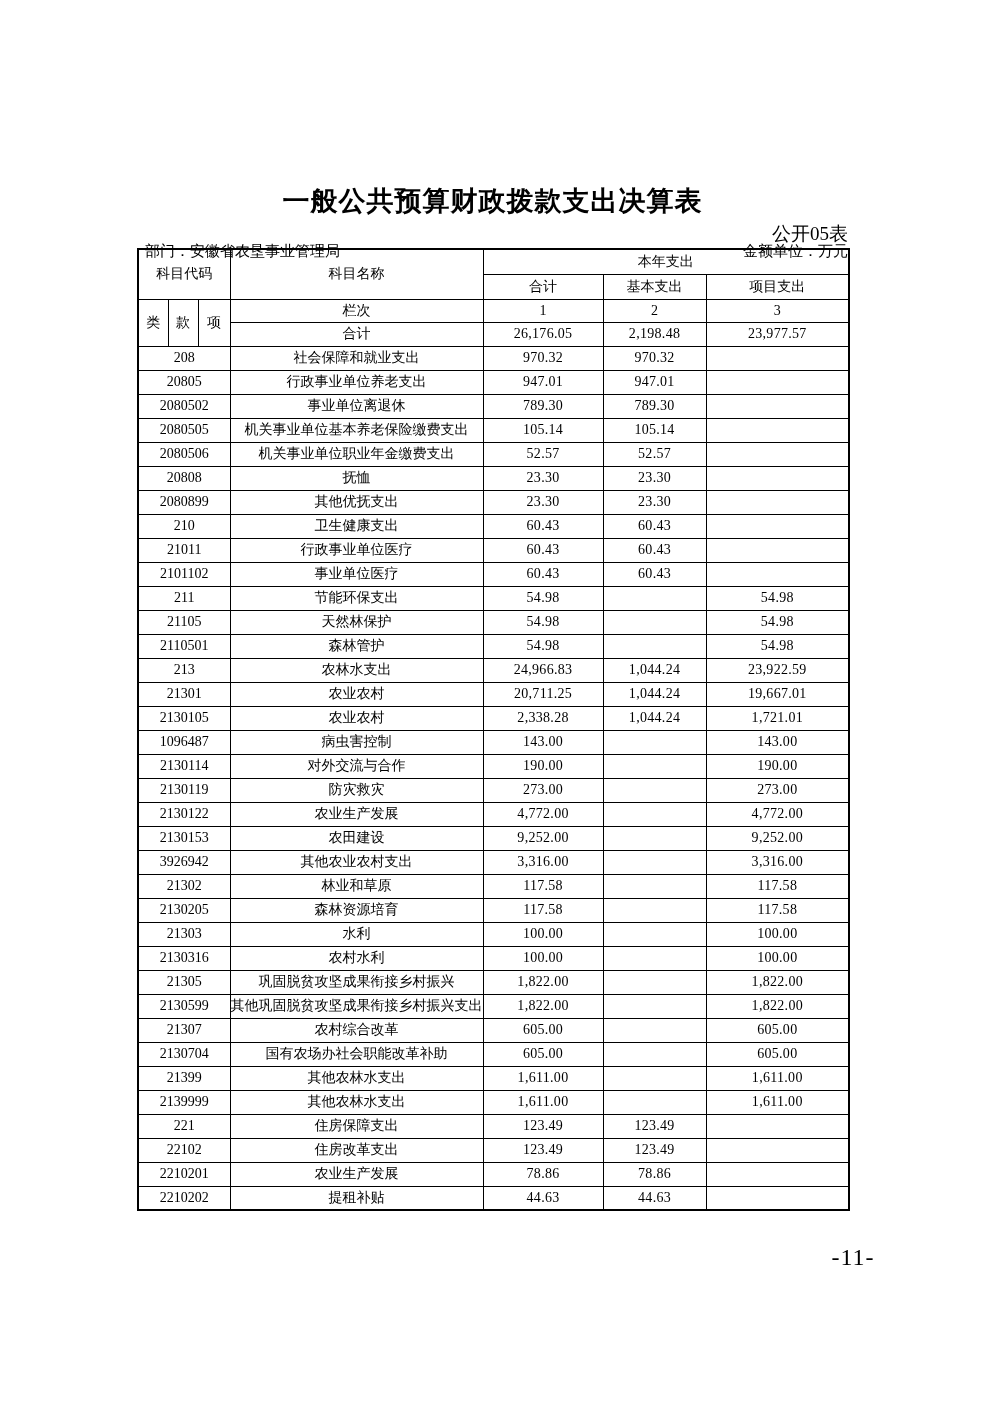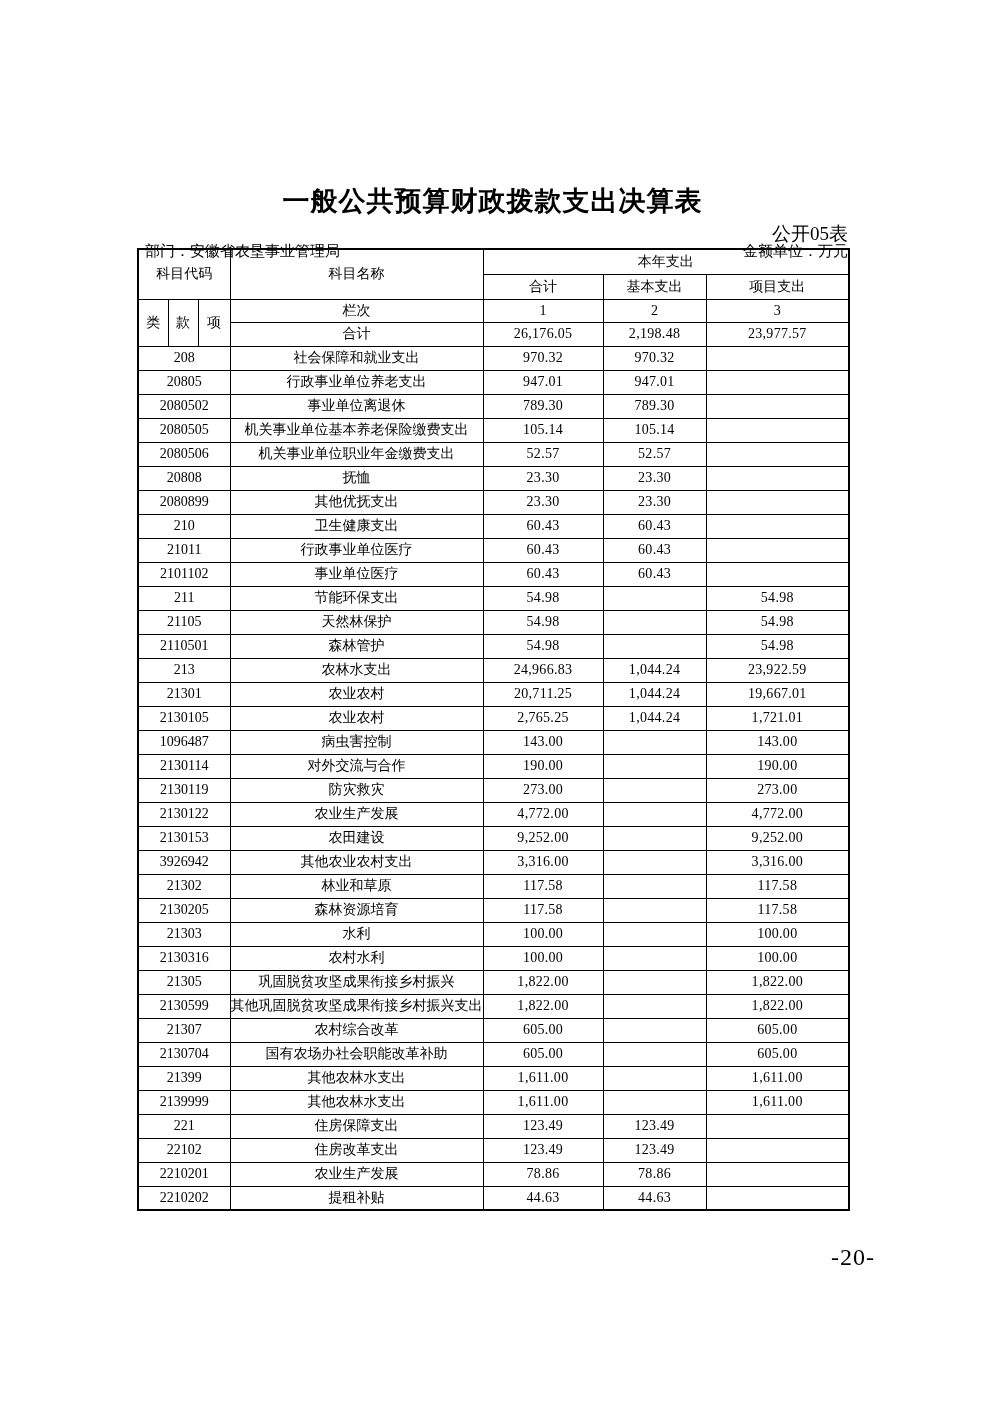--- a/index.html
+++ b/index.html
@@ -243,21 +243,21 @@
         <tr class="drow">
           <td colspan="3" class="cell-left">21301</td>
           <td class="cell-name">农业农村</td>
           <td class="cell-num">20,711.25</td>
           <td class="cell-num">1,044.24</td>
           <td class="cell-num">19,667.01</td>
         </tr>
         <tr class="drow">
           <td colspan="3" class="cell-left">2130105</td>
           <td class="cell-name">农业农村</td>
-          <td class="cell-num">2,765.25</td>
+          <td class="cell-num">2,338.28</td>
           <td class="cell-num">1,044.24</td>
           <td class="cell-num">1,721.01</td>
         </tr>
         <tr class="drow">
           <td colspan="3" class="cell-left">1096487</td>
           <td class="cell-name">病虫害控制</td>
           <td class="cell-num">143.00</td>
           <td class="cell-num"></td>
           <td class="cell-num">143.00</td>
         </tr>
@@ -391,15 +391,15 @@
           <td colspan="3" class="cell-left">2210202</td>
           <td class="cell-name">提租补贴</td>
           <td class="cell-num">44.63</td>
           <td class="cell-num">44.63</td>
           <td class="cell-num"></td>
         </tr>
       </tbody>
   </table>
 
 
-  <div class="page-num">-20-</div>
+  <div class="page-num">-11-</div>
 
 </div>
 
 </body></html>

